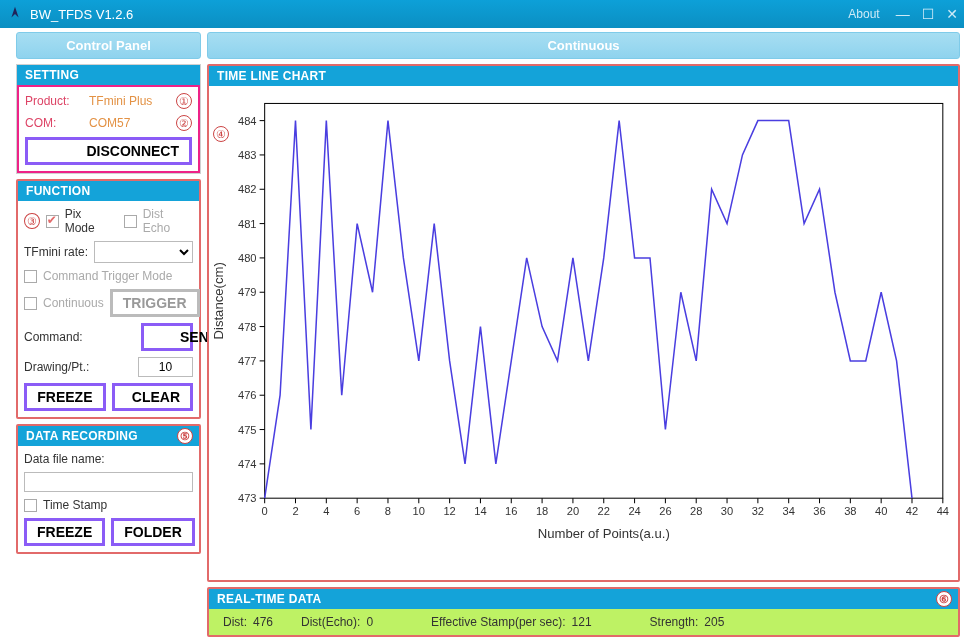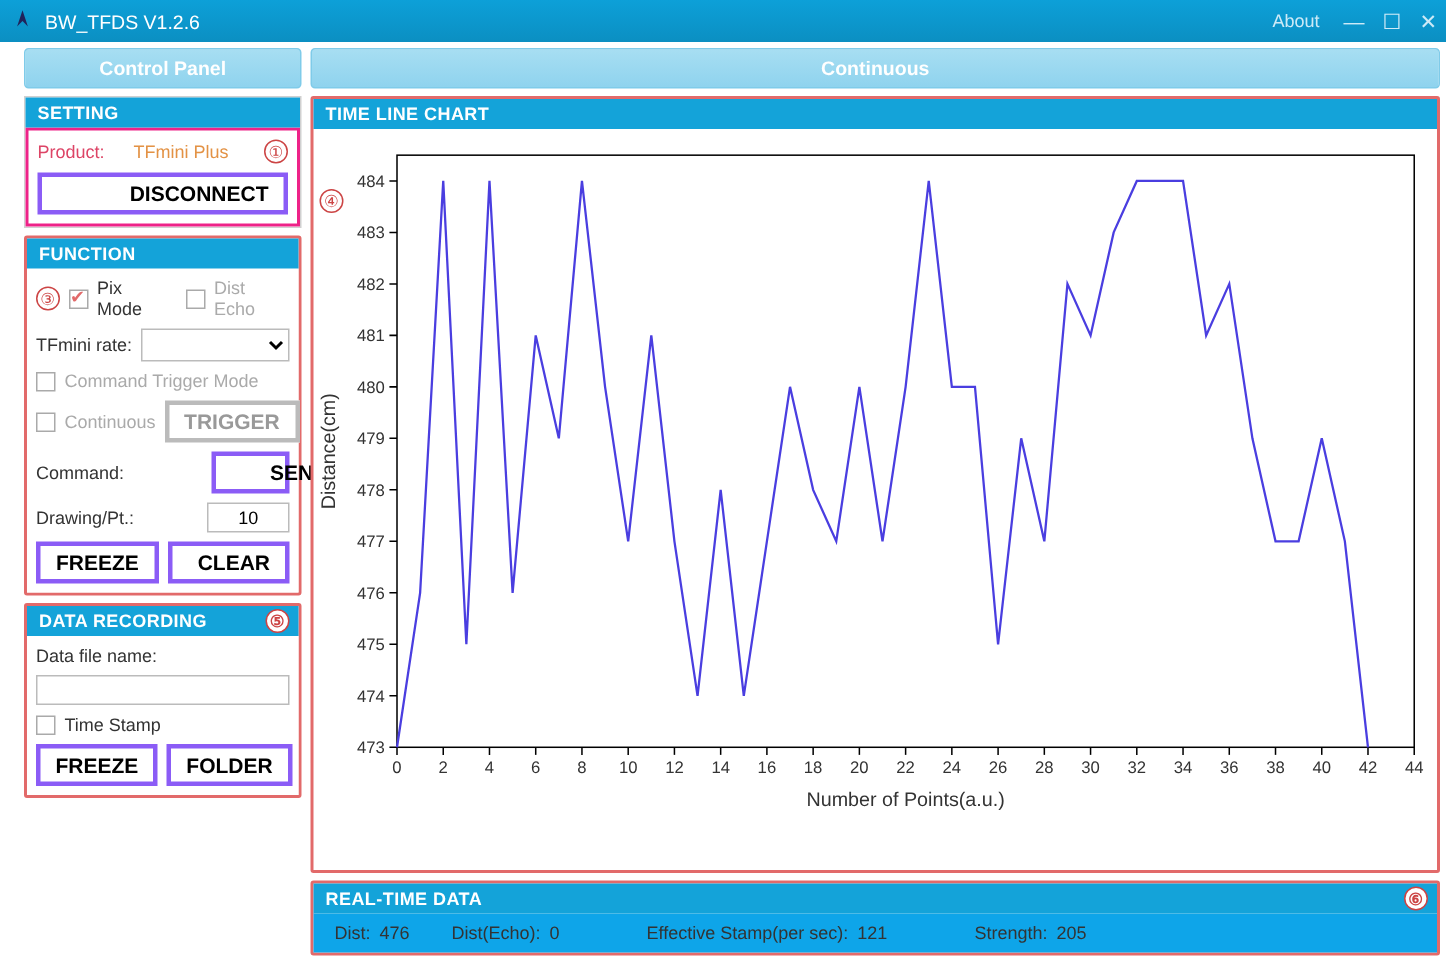--- a/index.html
+++ b/index.html
@@ -113,21 +113,21 @@
   .chart-area {
     flex: 1;
     background: #fff;
   }
   .chart-wrap {
     width: 100%;
     height: 460px;
     position: relative;
   }
   .chart-wrap svg { width: 100%; height: 100%; }
-  .rt-body { display:flex; align-items:center; gap:28px; padding:6px 14px; background:#0ea5e9;}
+  .rt-body { display:flex; align-items:center; gap:28px; padding:6px 14px; background:#bef264;}
   .rt-cell { display:flex; gap:6px; font-size:12px; }
   .rt-cell .k { color:#333; }
   .disabled-txt { color:#aaa; }
 </style>
 </head>
 <body>
 
 <div class="titlebar">
   <span class="logo-icon">
     <svg viewBox="0 0 20 20">
@@ -149,20 +149,25 @@
   <div class="col-left">
     <div class="header-btn">Control Panel</div>
 
     <div class="panel">
       <div class="panel-title">SETTING</div>
       <div class="panel-body red-outline" style="border:2px solid #e28;border-radius:0;margin:0;">
         <div class="row">
           <span class="lbl red">Product:</span>
           <span class="val-orange" style="flex:1;">TFmini Plus</span>
           <span class="circ-num">①</span>
+        </div>
+        <div class="row">
+          <span class="lbl red">COM:</span>
+          <span class="val-orange" style="flex:1;">COM57</span>
+          <span class="circ-num">②</span>
         </div>
         <button class="btn wide">DISCONNECT</button>
       </div>
     </div>
 
     <div class="panel red-outline">
       <div class="panel-title">FUNCTION</div>
       <div class="panel-body">
         <div class="row">
           <span class="circ-num" style="margin-left:0;">③</span>

